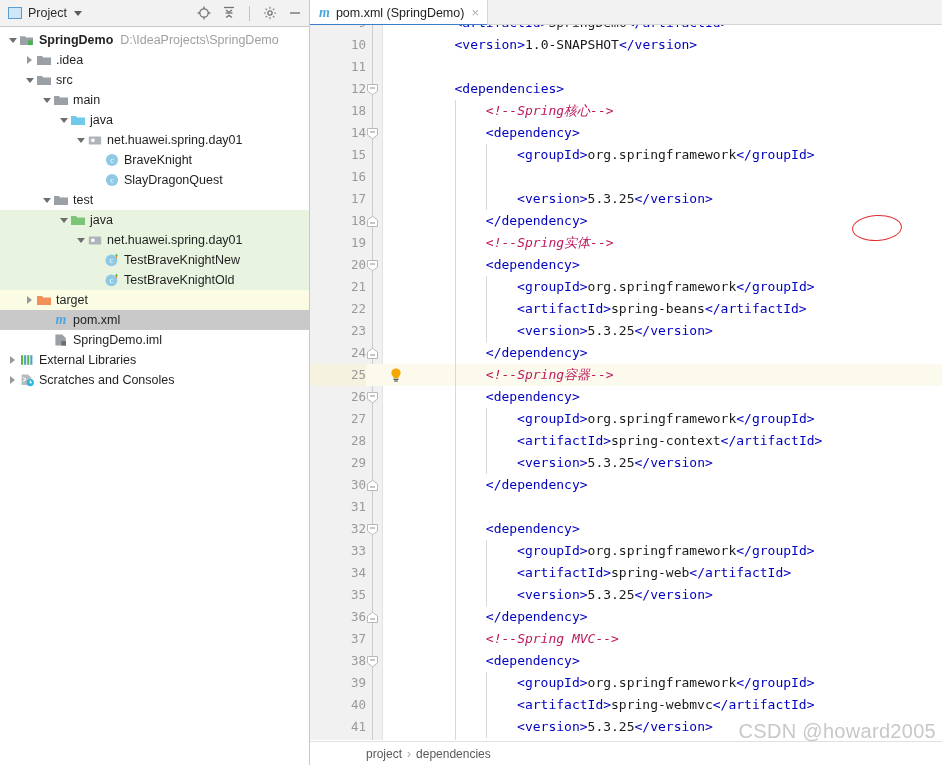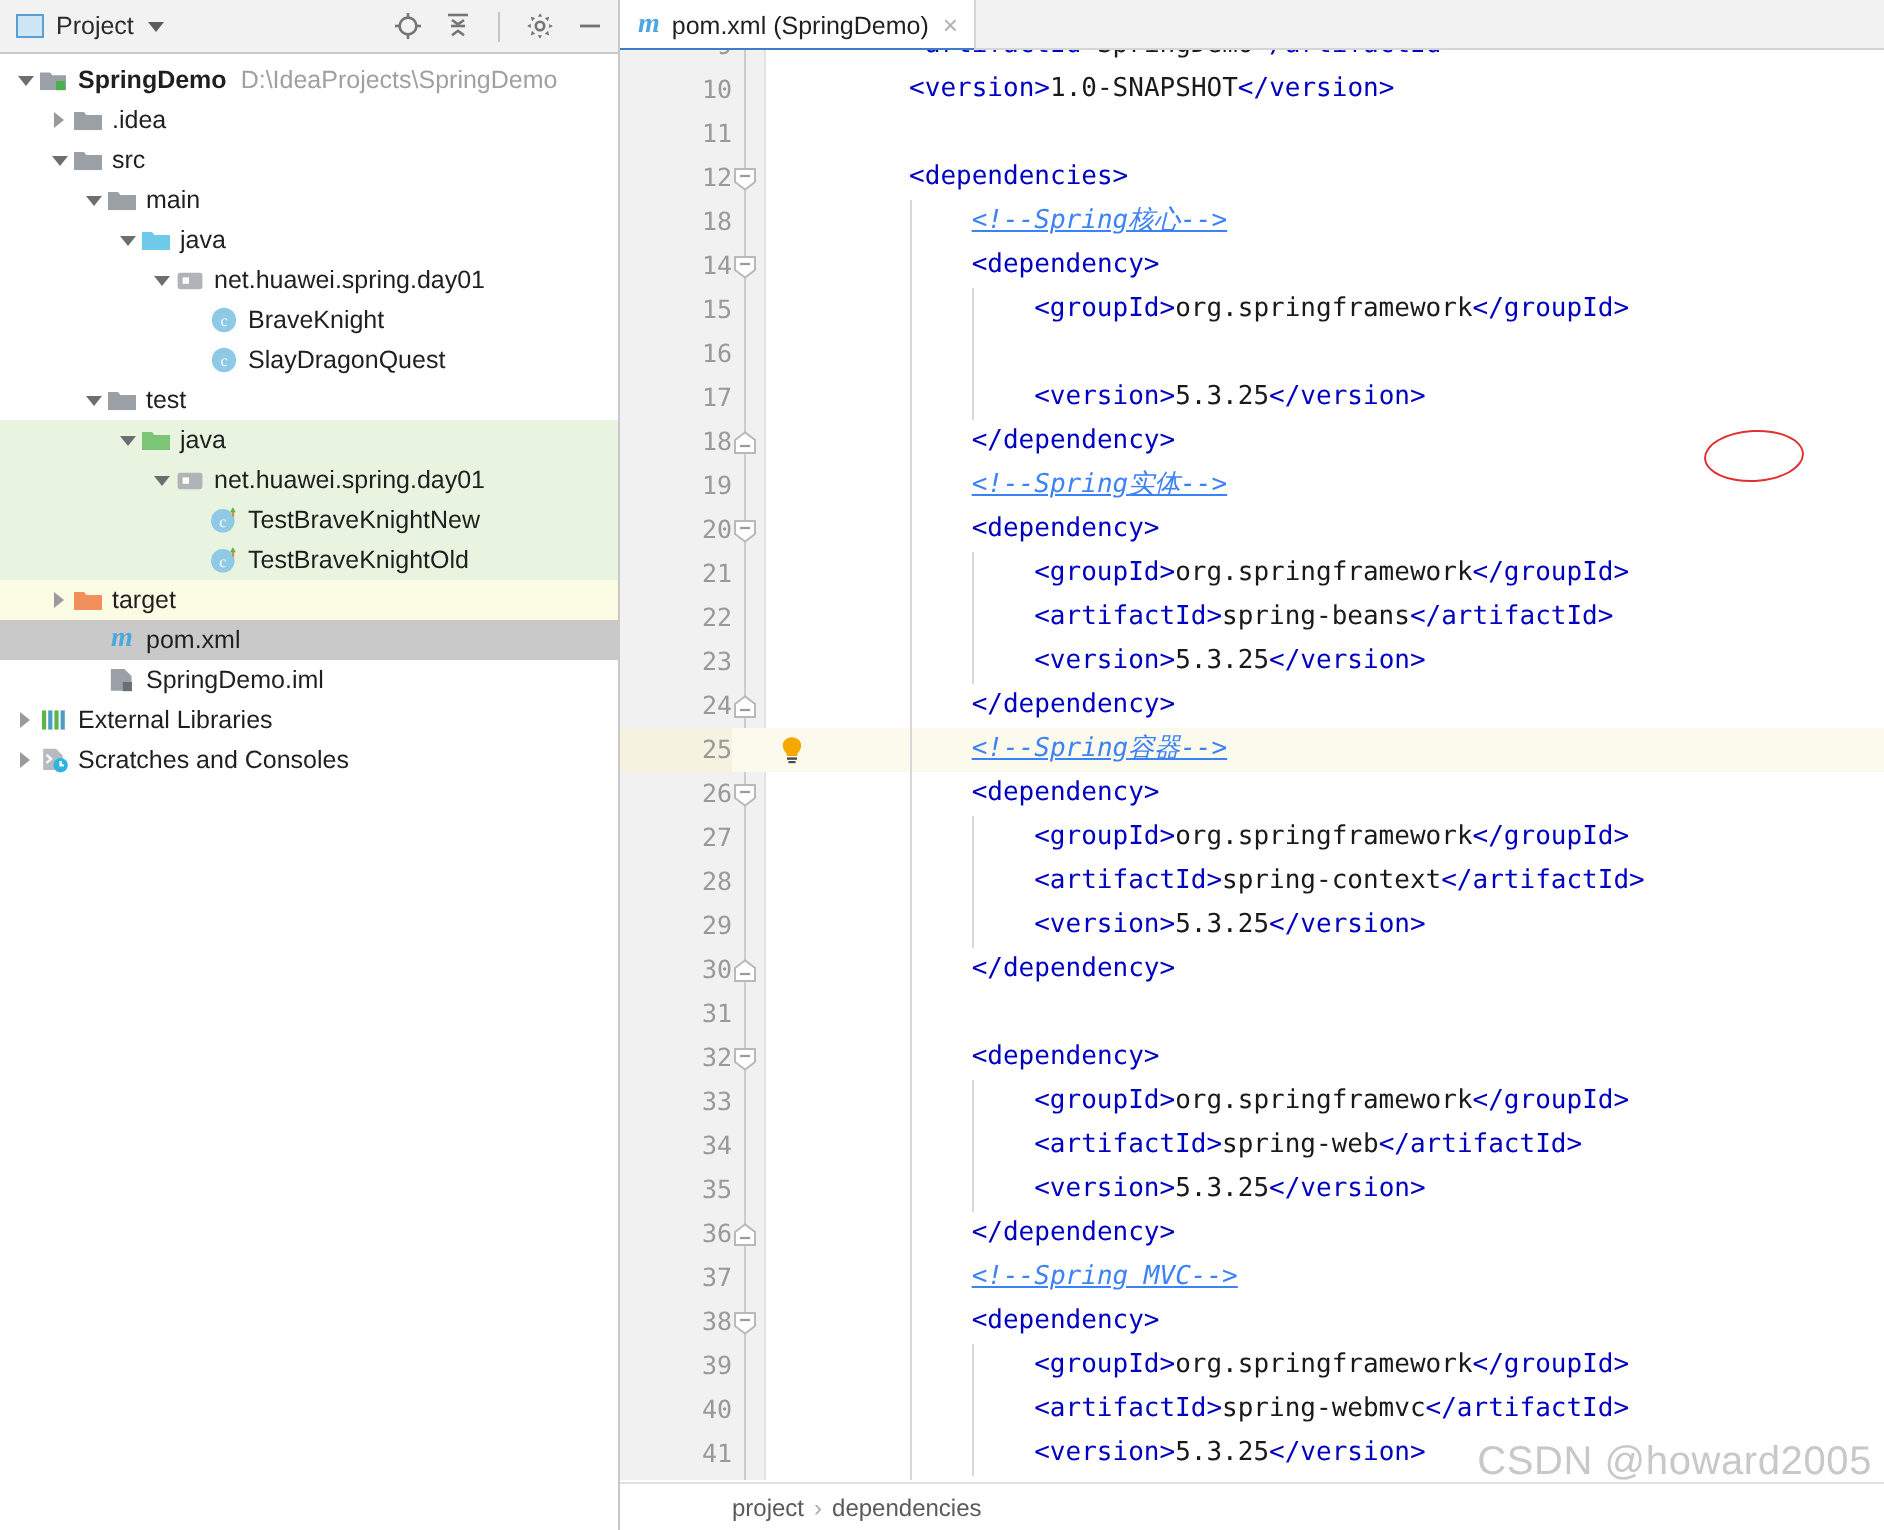--- a/index.html
+++ b/index.html
@@ -228,21 +228,21 @@
     position: absolute;
     left: 56px;
     top: 5px;
     width: 13px; height: 13px;
   }
   .bulb { position: absolute; left: 78px; top: 3px; width: 16px; height: 16px; }
 
   
   .tg   { color: #0000c0; }          
   .txt  { color: #1a1a1a; }          
-  .cmt  { color: #3b82f6; font-style: italic; text-decoration: underline; }
+  .cmt  { color: #be185d; font-style: italic; }
 
   
   .ig {
     position: absolute;
     width: 1px;
     background: #d8d8d8;
     top: 0; height: 22px;
   }
 
   

